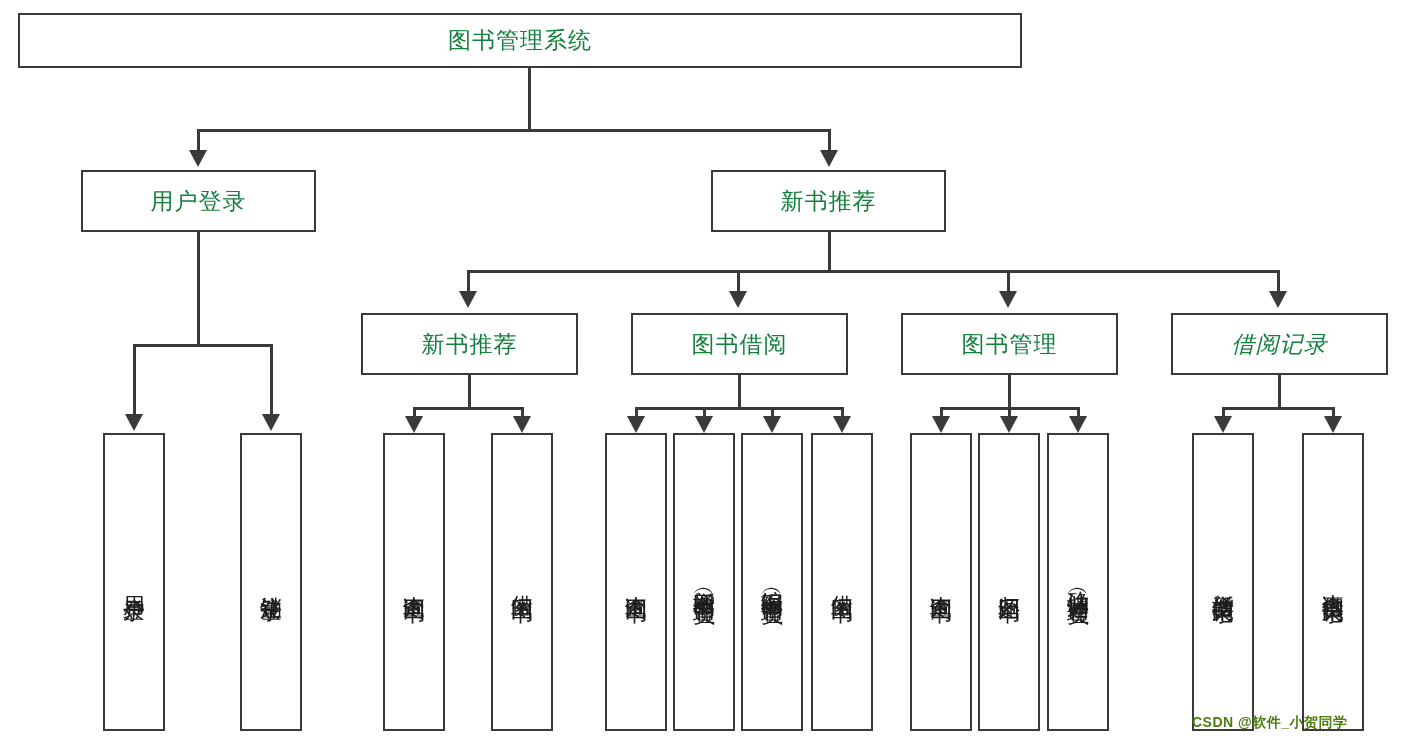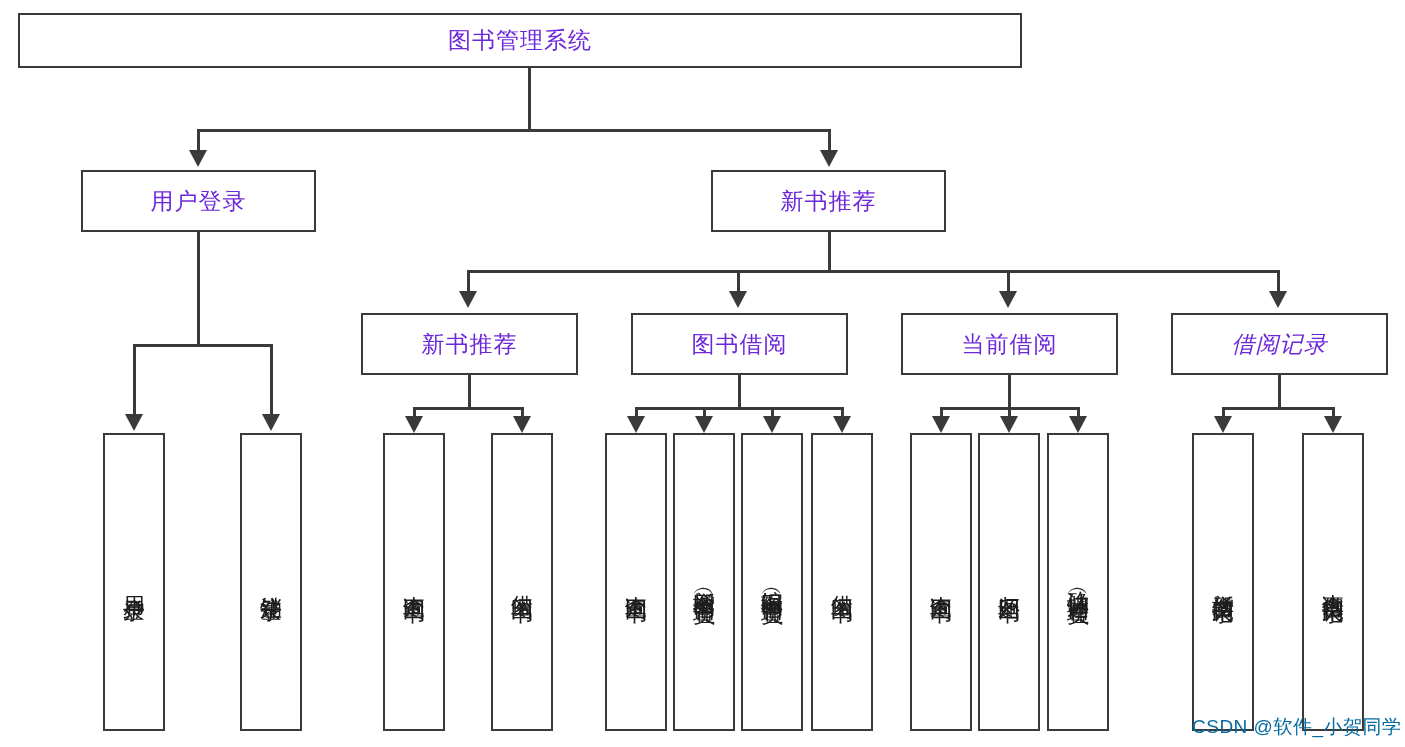--- a/index.html
+++ b/index.html
@@ -26,21 +26,21 @@
     display: flex;
     align-items: center;
     justify-content: center;
     color: #222222;
   }
   .node .label {
     font-size: 23px;
     line-height: 1.15;
     letter-spacing: 1px;
     white-space: nowrap;
-    color: #6d28d9;
+    color: #15803d;
   }
   
   .leaf {
     position: absolute;
     box-sizing: border-box;
     background: #ffffff;
     border: 2px solid #3a3a3a;
     display: flex;
     align-items: center;
     justify-content: center;
@@ -67,24 +67,25 @@
     position: absolute;
     width: 0;
     height: 0;
     border-left: 9px solid transparent;
     border-right: 9px solid transparent;
     border-top: 17px solid #3a3a3a;
   }
   
   #watermark {
     position: absolute;
-    font-size: 19px;
-    color: #0369a1;
+    font-size: 14px;
+    color: #4d7c0f;
     white-space: nowrap;
     letter-spacing: 0.5px;
+    font-weight: bold;
   }
 </style>
 </head>
 <body>
 
 <div id="canvas">
 
   <div class="node" style="left:18px; top:13px; width:1004px; height:55px;">
     <span class="label">图书管理系统</span>
   </div>
@@ -124,21 +125,21 @@
   <div class="vline" style="left:1277px; top:270px; width:3px; height:23px;"></div>
   <div class="arrow" style="left:1269px; top:291px;"></div>
 
   <div class="node" style="left:631px; top:313px; width:217px; height:62px;">
     <span class="label">图书借阅</span>
   </div>
   <div class="node" style="left:361px; top:313px; width:217px; height:62px;">
     <span class="label">新书推荐</span>
   </div>
   <div class="node" style="left:901px; top:313px; width:217px; height:62px;">
-    <span class="label">当前借阅</span>
+    <span class="label">图书管理</span>
   </div>
   <div class="node" style="left:1171px; top:313px; width:217px; height:62px;font-style:italic;">
     <span class="label">借阅记录</span>
   </div>
 
   <div class="vline" style="left:468px; top:375px; width:3px; height:33px;"></div>
   <div class="hline" style="left:413px; top:407px; width:111px;"></div>
   <div class="vline" style="left:413px; top:407px; width:3px; height:11px;"></div>
   <div class="arrow" style="left:405px; top:416px;"></div>
   <div class="vline" style="left:521px; top:407px; width:3px; height:11px;"></div>

